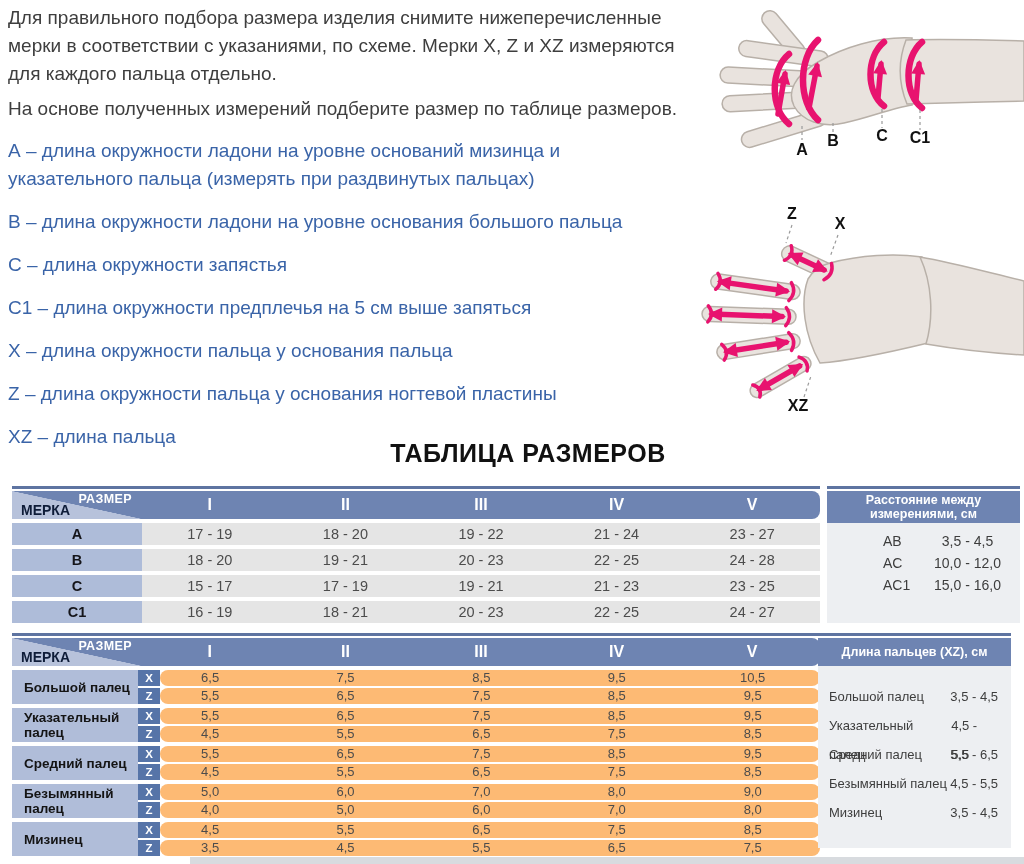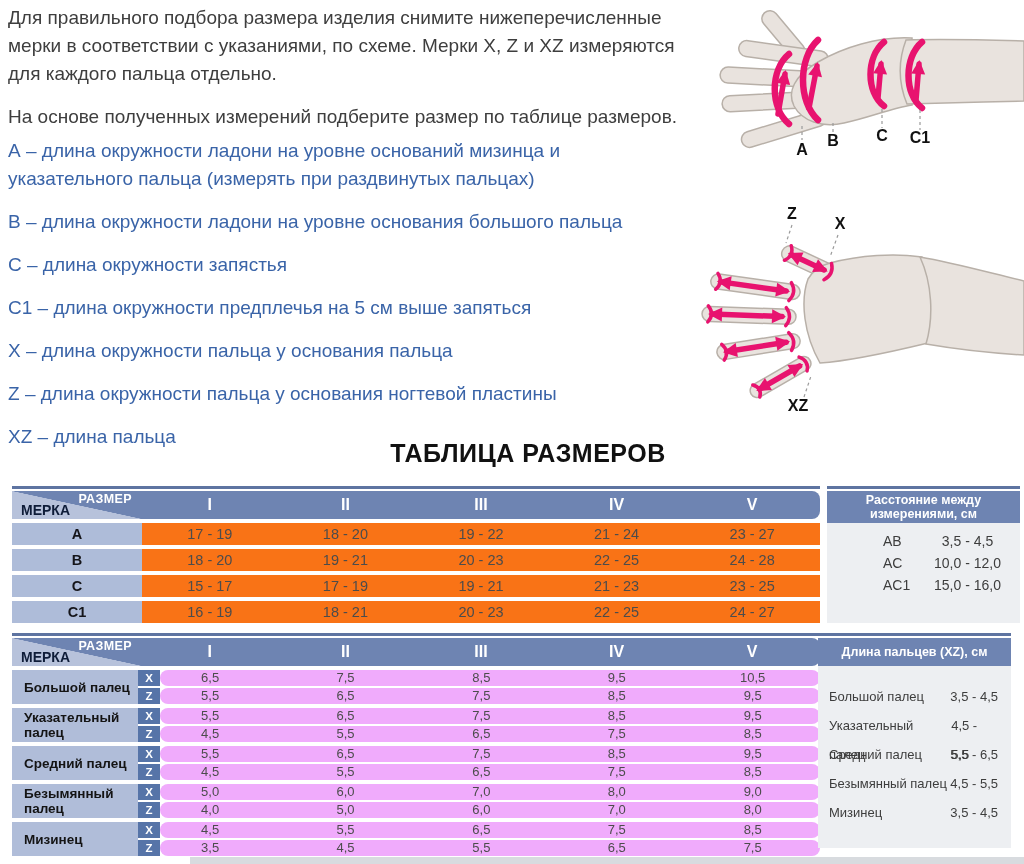--- a/index.html
+++ b/index.html
@@ -4,21 +4,21 @@
 <style>
   html,body { margin:0; padding:0; background:#ffffff; }
   .canvas {
     position:relative; width:1024px; height:864px; overflow:hidden;
     background:#ffffff; font-family:"Liberation Sans", sans-serif;
   }
   
   .intro { position:absolute; left:8px; top:4px; width:678px; color:#3e3e3e;
            font-size:19px; line-height:28px; }
   .intro p { margin:0; }
-  .intro p + p { margin-top:15px; }
+  .intro p + p { margin-top:7px; }
   
   .defs { position:absolute; left:8px; top:137px; width:678px; color:#3a64a8;
           font-size:19px; line-height:28px; }
   .defs p { margin:0 0 15px 0; }
   
   .diagram { position:absolute; }
   .diagram-top { left:690px; top:2px; width:334px; height:178px; }
   .diagram-bottom { left:680px; top:193px; width:344px; height:228px; }
   .hand { fill:#e9e3de; stroke:#b8b0a8; stroke-width:1.5; }
   .band { fill:none; stroke:#e8136f; stroke-width:6.5; stroke-linecap:round; }
@@ -43,32 +43,32 @@
             font-weight:bold; color:#ffffff; letter-spacing:0.4px; }
   .c-measure { position:absolute; bottom:1px; left:9px; font-size:14px;
                font-weight:bold; color:#0e1c38; }
   .cols { flex:1; display:grid; grid-template-columns:repeat(5,1fr); }
   .cols span { text-align:center; line-height:28px; color:#fff;
                font-weight:bold; font-size:16px; }
   
   .trow { display:flex; height:22px; margin-top:4px; }
   .rlabel { width:130px; flex:none; background:#aebcd9; text-align:center;
             line-height:22px; font-weight:bold; font-size:14.5px; color:#15151a; }
-  .rvals { flex:1; background:#f97316; display:grid; grid-template-columns:repeat(5,1fr); }
+  .rvals { flex:1; background:#e5e5e5; display:grid; grid-template-columns:repeat(5,1fr); }
   .rvals span { text-align:center; line-height:22px; font-size:14.5px; color:#4c4c4c; }
   
   .tgroup { display:flex; height:34px; margin-top:4px; }
   .glabel { width:126px; flex:none; background:#b0bdd9; font-weight:bold;
             font-size:13.5px; line-height:15px; color:#141414; display:flex;
             align-items:center; padding-left:12px; box-sizing:border-box; }
   .gbadges { width:22px; flex:none; display:flex; flex-direction:column; gap:2px; }
   .badge { height:16px; background:#5674a8; color:#fff; font-weight:bold;
            font-size:11.5px; text-align:center; line-height:16px; }
   .grows { flex:1; display:flex; flex-direction:column; gap:2px; }
-  .g-row { height:16px; background:#f0abfc; position:relative;border-radius:8px; }
+  .g-row { height:16px; background:#fdba74; position:relative;border-radius:8px; }
   .g-row span { position:absolute; transform:translateX(-50%); font-size:13px;
                 line-height:16px; color:#4c4c4c; }
   .gc1{left:7.6%} .gc2{left:28.1%} .gc3{left:48.7%} .gc4{left:69.2%} .gc5{left:89.8%}
   
   .panel { position:absolute; width:193px; }
   .panel1 { left:827px; top:486px; }
   .panel2 { left:818px; top:633px; }
   .phead { background:#6e84b2; color:#fff; font-weight:bold; font-size:12.5px;
            text-align:center; }
   .panel1 .phead { height:30px; display:flex; align-items:center;

